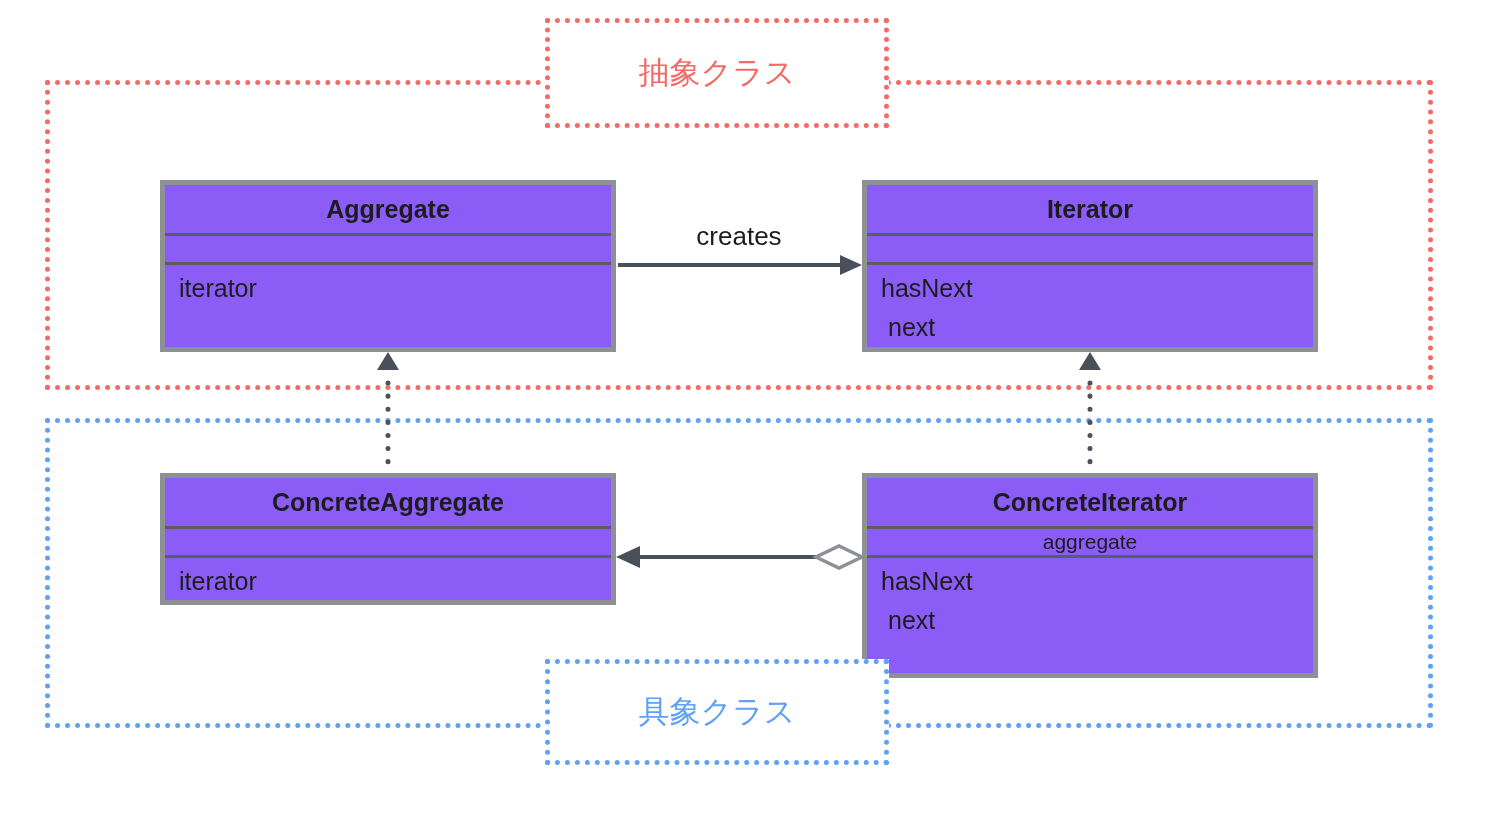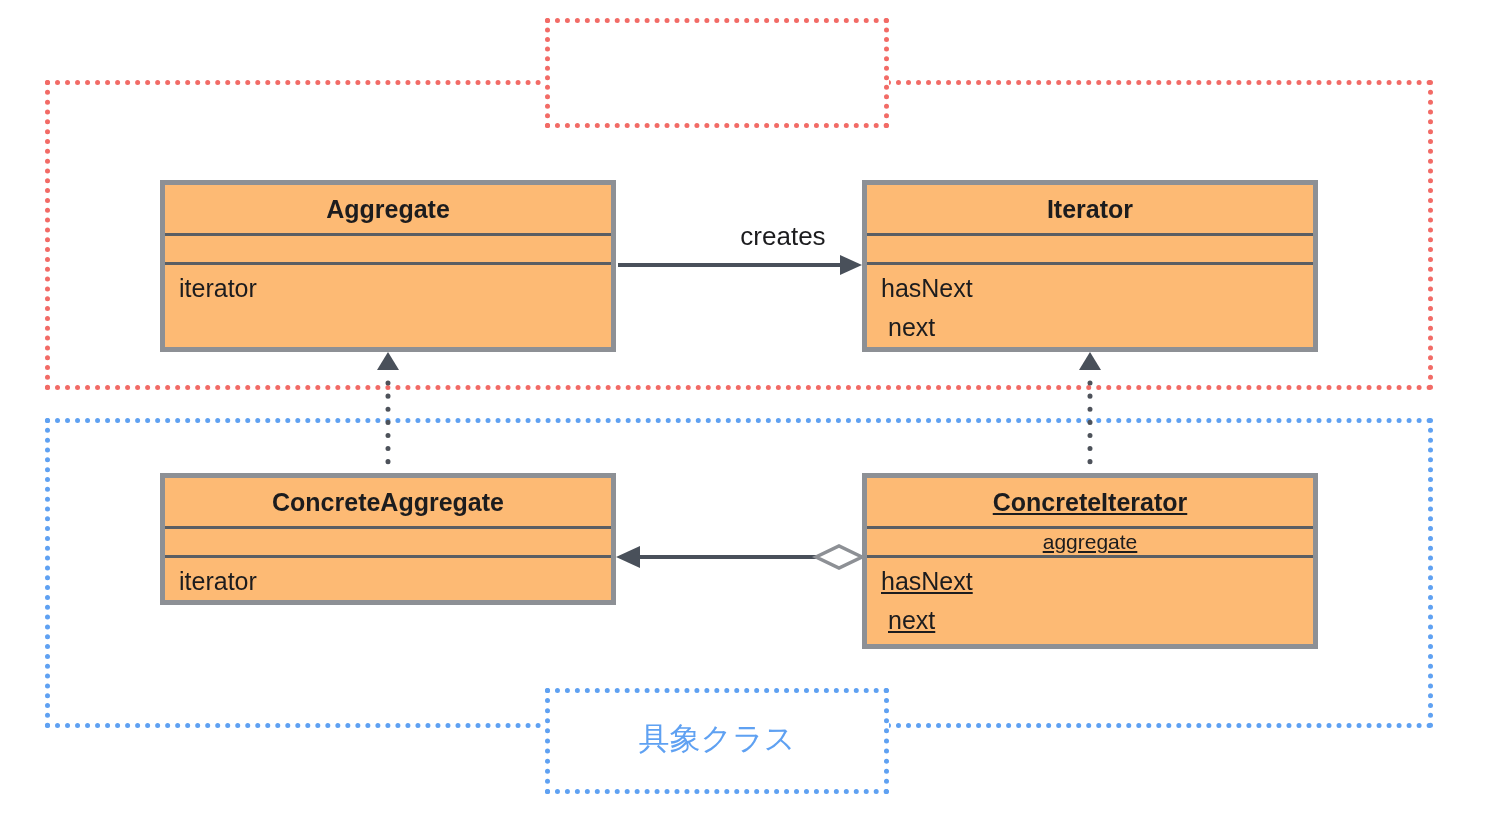--- a/index.html
+++ b/index.html
@@ -31,29 +31,29 @@
     left: 545px; width: 344px;
     background: #ffffff;
     z-index: 4;
     display: flex; flex-direction: column;
     align-items: center; justify-content: center;
     text-align: center;
     font-size: 31px;
     line-height: 48px;
   }
   #label-abstract { top: 18px;  height: 110px; border: 5px dotted var(--red);  color: var(--red);  }
-  #label-concrete { top: 688px; height: 106px; border: 5px dotted var(--blue); color: var(--blue); font-family: Liberation Mono, monospace; }
+  #label-concrete { top: 659px; height: 106px; border: 5px dotted var(--blue); color: var(--blue); }
 
   
   .cls {
     position: absolute;
     box-sizing: border-box;
     width: 456px;
     border: 5px solid var(--boxborder);
-    background: #fdba74;
+    background: #8b5cf6;
     z-index: 3;
     color: var(--ink);
   }
   .cls-title {
     box-sizing: border-box;
     height: 51px;
     border-bottom: 3px solid var(--divider);
     display: flex; align-items: center; justify-content: center;
     font-weight: bold;
     font-size: 25px;
@@ -71,30 +71,29 @@
     padding: 4px 0 0 14px;
     font-size: 25px;
     line-height: 39px;
   }
   .cls-methods.pad-lg { }
   .cls-methods .m2 { padding-left: 7px; }
 
   #cls-aggregate          { left: 160px; top: 180px; height: 172px; }
   #cls-iterator           { left: 862px; top: 180px; height: 172px; }
   #cls-concrete-aggregate { left: 160px; top: 473px; height: 132px; }
-  #cls-concrete-iterator  { left: 862px; top: 473px; height: 176px; text-decoration: underline; }
+  #cls-concrete-iterator  { left: 862px; top: 473px; height: 205px; }
 
   
   .edge-label {
     position: absolute;
     z-index: 5;
     color: var(--ink);
     font-size: 26px;
     text-align: center;
-    margin-left: 44px;
   }
   #creates-label { left: 616px; top: 221px; width: 246px; }
 
   
   #overlay {
     position: absolute;
     left: 0; top: 0;
     z-index: 5;
     pointer-events: none;
   }
@@ -105,20 +104,21 @@
 </style>
 </head>
 <body>
 
 <div id="stage">
 
   <div class="region" id="region-abstract"></div>
   <div class="region" id="region-concrete"></div>
 
   <div class="region-label" id="label-abstract">
+    <div>抽象クラス</div>
   </div>
   <div class="region-label" id="label-concrete">
     <div>具象クラス</div>
   </div>
 
   <div class="cls" id="cls-aggregate">
     <div class="cls-title">Aggregate</div>
     <div class="cls-attrs"></div>
     <div class="cls-methods">
       <div class="m1">iterator</div>

